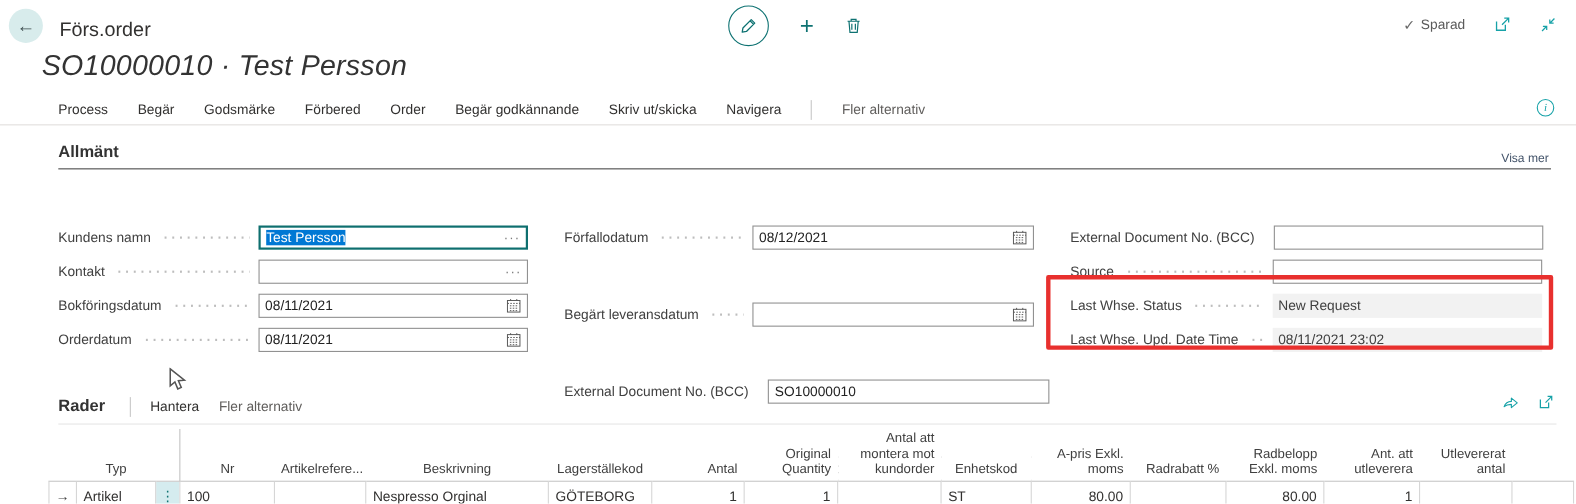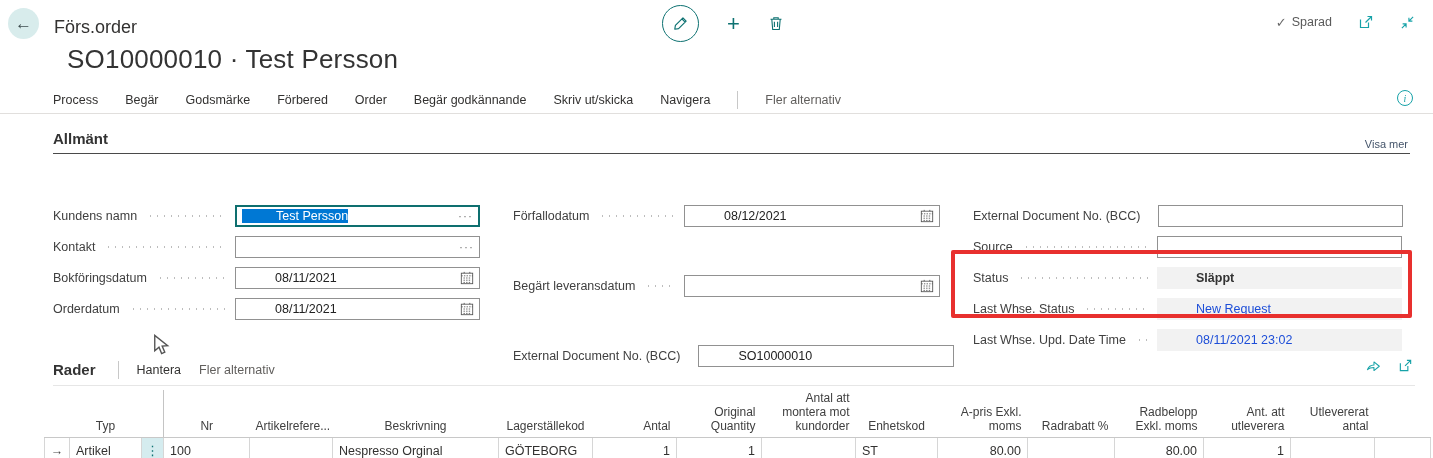--- a/index.html
+++ b/index.html
@@ -16,22 +16,22 @@
   .center-actions { position:absolute; left:662px; top:5px; display:flex; align-items:center; gap:28px; }
   .circle-action { width:37px; height:37px; border:1px solid #0e7272; border-radius:50%;
     display:flex; align-items:center; justify-content:center; cursor:pointer; }
   .flat-action { display:flex; align-items:center; justify-content:center; cursor:pointer; }
   .plus-glyph { font-size:22px; color:#0e7272; font-weight:300; line-height:1; }
   .right-actions { position:absolute; right:18px; top:14px; display:flex; align-items:center; gap:26px; }
   .saved { display:flex; align-items:center; gap:5px; font-size:12.5px; color:#5a5a5a; }
   .saved .chk { font-size:13px; color:#6a6a6a; }
 
   
-  .page-title { position:absolute; left:67px; top:44px; font-size:26px; font-weight:400;
-    color:#333; letter-spacing:0.2px; }
+  .page-title { position:absolute; left:38px; top:44px; font-size:26px; font-weight:400;
+    color:#333; letter-spacing:0.2px;font-style:italic; }
 
   
   .ribbon { position:absolute; left:53px; right:0; top:87px; height:26px; display:flex;
     align-items:center; gap:27px; font-size:12.5px; border-bottom:0; }
   .ribbon-item { color:#323130; cursor:pointer; white-space:nowrap; }
   .ribbon-divider { width:1px; height:18px; background:#c8c8c8; }
   .ribbon-more { color:#605e5c; cursor:pointer; }
   .ribbon-underline { position:absolute; left:0; right:0; top:113px; height:1px; background:#e1dfdd; }
   .info-btn { position:absolute; right:20px; top:90px; width:16px; height:16px; border:1px solid #17a2a8;
     border-radius:50%; color:#17a2a8; font-size:10px; font-style:italic; display:flex;
@@ -49,27 +49,27 @@
   .fcol.c3 { left:973px; width:429px; }
   .frow { display:flex; align-items:center; height:22px; }
   .flabel { font-size:12.5px; color:#404040; white-space:nowrap; flex:0 0 auto; }
   .leader { flex:1 1 auto; height:2px; margin:0 8px 0 10px; align-self:center;
     background-image:radial-gradient(circle, #bdbdbd 1px, transparent 1.1px);
     background-size:7px 2px; background-repeat:repeat-x; background-position:left center; }
   .fctrl { flex:0 0 auto; width:245px; height:22px; border:1px solid #919191; background:#fff;
     display:flex; align-items:center; padding:0 5px; font-size:12.5px; color:#222; position:relative; }
   .c2 .fctrl { width:256px; }
   .fctrl.focused { border:2px solid #0e6f6f; }
-  .fctrl .val { white-space:nowrap; overflow:hidden;padding-left:34px; }
+  .fctrl .val { white-space:nowrap; overflow:hidden; }
   .fctrl .val.sel { background:#0078d4; color:#fff; }
   .fctrl .assist { margin-left:auto; color:#7a7a7a; font-size:12px; letter-spacing:1px; cursor:pointer; }
   .fctrl .cal { margin-left:auto; cursor:pointer; display:flex; align-items:center; }
   .fctrl.readonly { border:none; background:#f2f2f2; }
   .fctrl.readonly.bold .val { font-weight:bold; color:#333; }
-  .fctrl.readonly.link .val { color:#1d4ed8; }
+  .fctrl.readonly.link .val { color:#404040; }
 
   
   .red-box { position:absolute; left:951px; top:250px; width:461px; height:68px;
     border:4px solid #e8302e; border-radius:2px; pointer-events:none; }
 
   
   .cursor { position:absolute; left:153px; top:334px; }
 
   
   .lines-bar { position:absolute; left:53px; top:356px; height:27px; display:flex;
@@ -266,27 +266,20 @@
       <span class="leader"></span>
       <div class="fctrl">
         <span class="val"></span>
       </div>
     </div>
     <div class="frow">
       <span class="flabel">Source</span>
       <span class="leader"></span>
       <div class="fctrl">
         <span class="val"></span>
-      </div>
-    </div>
-    <div class="frow">
-      <span class="flabel">Status</span>
-      <span class="leader"></span>
-      <div class="fctrl readonly bold">
-        <span class="val">Släppt</span>
       </div>
     </div>
     <div class="frow">
       <span class="flabel">Last Whse. Status</span>
       <span class="leader"></span>
       <div class="fctrl readonly link">
         <span class="val">New Request</span>
       </div>
     </div>
     <div class="frow">

